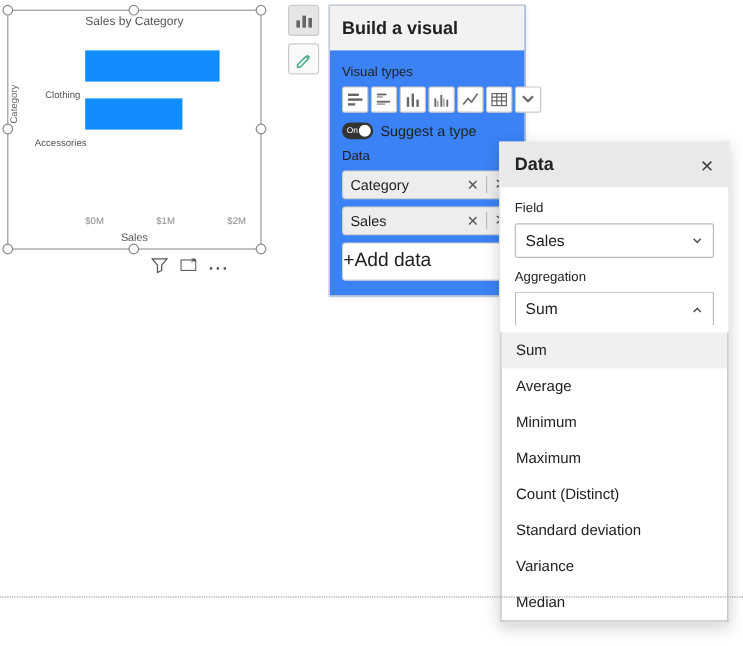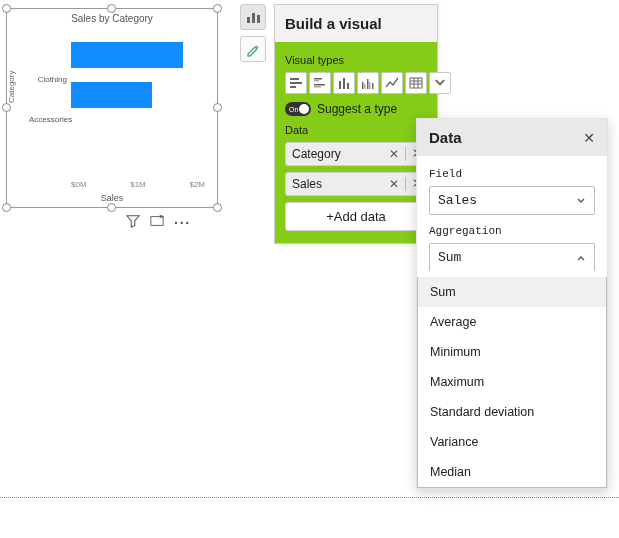--- a/index.html
+++ b/index.html
@@ -117,21 +117,21 @@
     border-radius: 3px;
   }
   .side-icon-btn.active { background: #e6e6e6; }
   
   .build-panel {
     position: absolute;
     left: 274px;
     top: 4px;
     width: 164px;
     border: 1px solid #ccc;
-    background: #84cc16;
+    background: #3b82f6;
     box-shadow: 1px 1px 3px rgba(0,0,0,0.08);
   }
   .build-header {
     background: #f2f2f2;
     padding: 10px 10px;
     font-size: 15px;
     font-weight: 600;
   }
   .build-body { padding: 8px 10px 12px; }
   .section-label { font-size: 11px; color: #222; margin: 4px 0 6px; }
@@ -169,41 +169,41 @@
     padding: 4px 6px;
     display: flex;
     align-items: center;
     justify-content: space-between;
     margin-bottom: 6px;
     font-size: 12px;
   }
   .pill-actions { display: flex; align-items: center; gap: 6px; color: #555; }
   .pill-div { width: 1px; height: 14px; background: #bbb; }
   .add-data-btn {
-    width: 100%; text-align: center;
+    width: 100%; 
     border: 1px solid #cfcfcf; background: #fff;
-    border-radius: 3px; padding: 6px 0; font-size: 13px;
+    border-radius: 3px; padding: 6px 0; font-size: 16px;
   }
   
   .data-popup {
     position: absolute;
     left: 416px; top: 118px;
     width: 192px;
     background: #fff;
     box-shadow: 0 4px 12px rgba(0,0,0,0.18);
     border: 1px solid #e3e3e3;
   }
   .data-head {
     background: #e9e9e9;
     padding: 10px 12px;
     font-size: 15px; font-weight: 600;
     display: flex; justify-content: space-between; align-items: center;
   }
   .close-x { font-size: 14px; font-weight: normal; color: #444; }
-  .data-body { padding: 8px 12px 6px; font-family: Liberation Mono, monospace; }
+  .data-body { padding: 8px 12px 6px; }
   .select-box {
     border: 1px solid #bcbcbc;
     border-radius: 2px;
     padding: 6px 8px;
     font-size: 13px;
     display: flex; justify-content: space-between; align-items: center;
     margin-bottom: 10px;
     background: #fff;
   }
   .agg-select { margin-bottom: 0; border-bottom: none; border-radius: 2px 2px 0 0; }
@@ -397,19 +397,20 @@
       <svg class="chev" viewBox="0 0 10 10">
           <path d="M2 7l3-3 3 3" fill="none" stroke="#555" stroke-width="1.3"></path>
         </svg>
     </div>
   </div>
   <div class="dropdown-open">
     <div class="dd-item selected">Sum</div>
     <div class="dd-item">Average</div>
     <div class="dd-item">Minimum</div>
     <div class="dd-item">Maximum</div>
+    <div class="dd-item">Count (Distinct)</div>
     <div class="dd-item">Standard deviation</div>
     <div class="dd-item">Variance</div>
     <div class="dd-item">Median</div>
   </div>
 </div>
 
 <div class="dotted-line"></div>
 
 </body></html>

